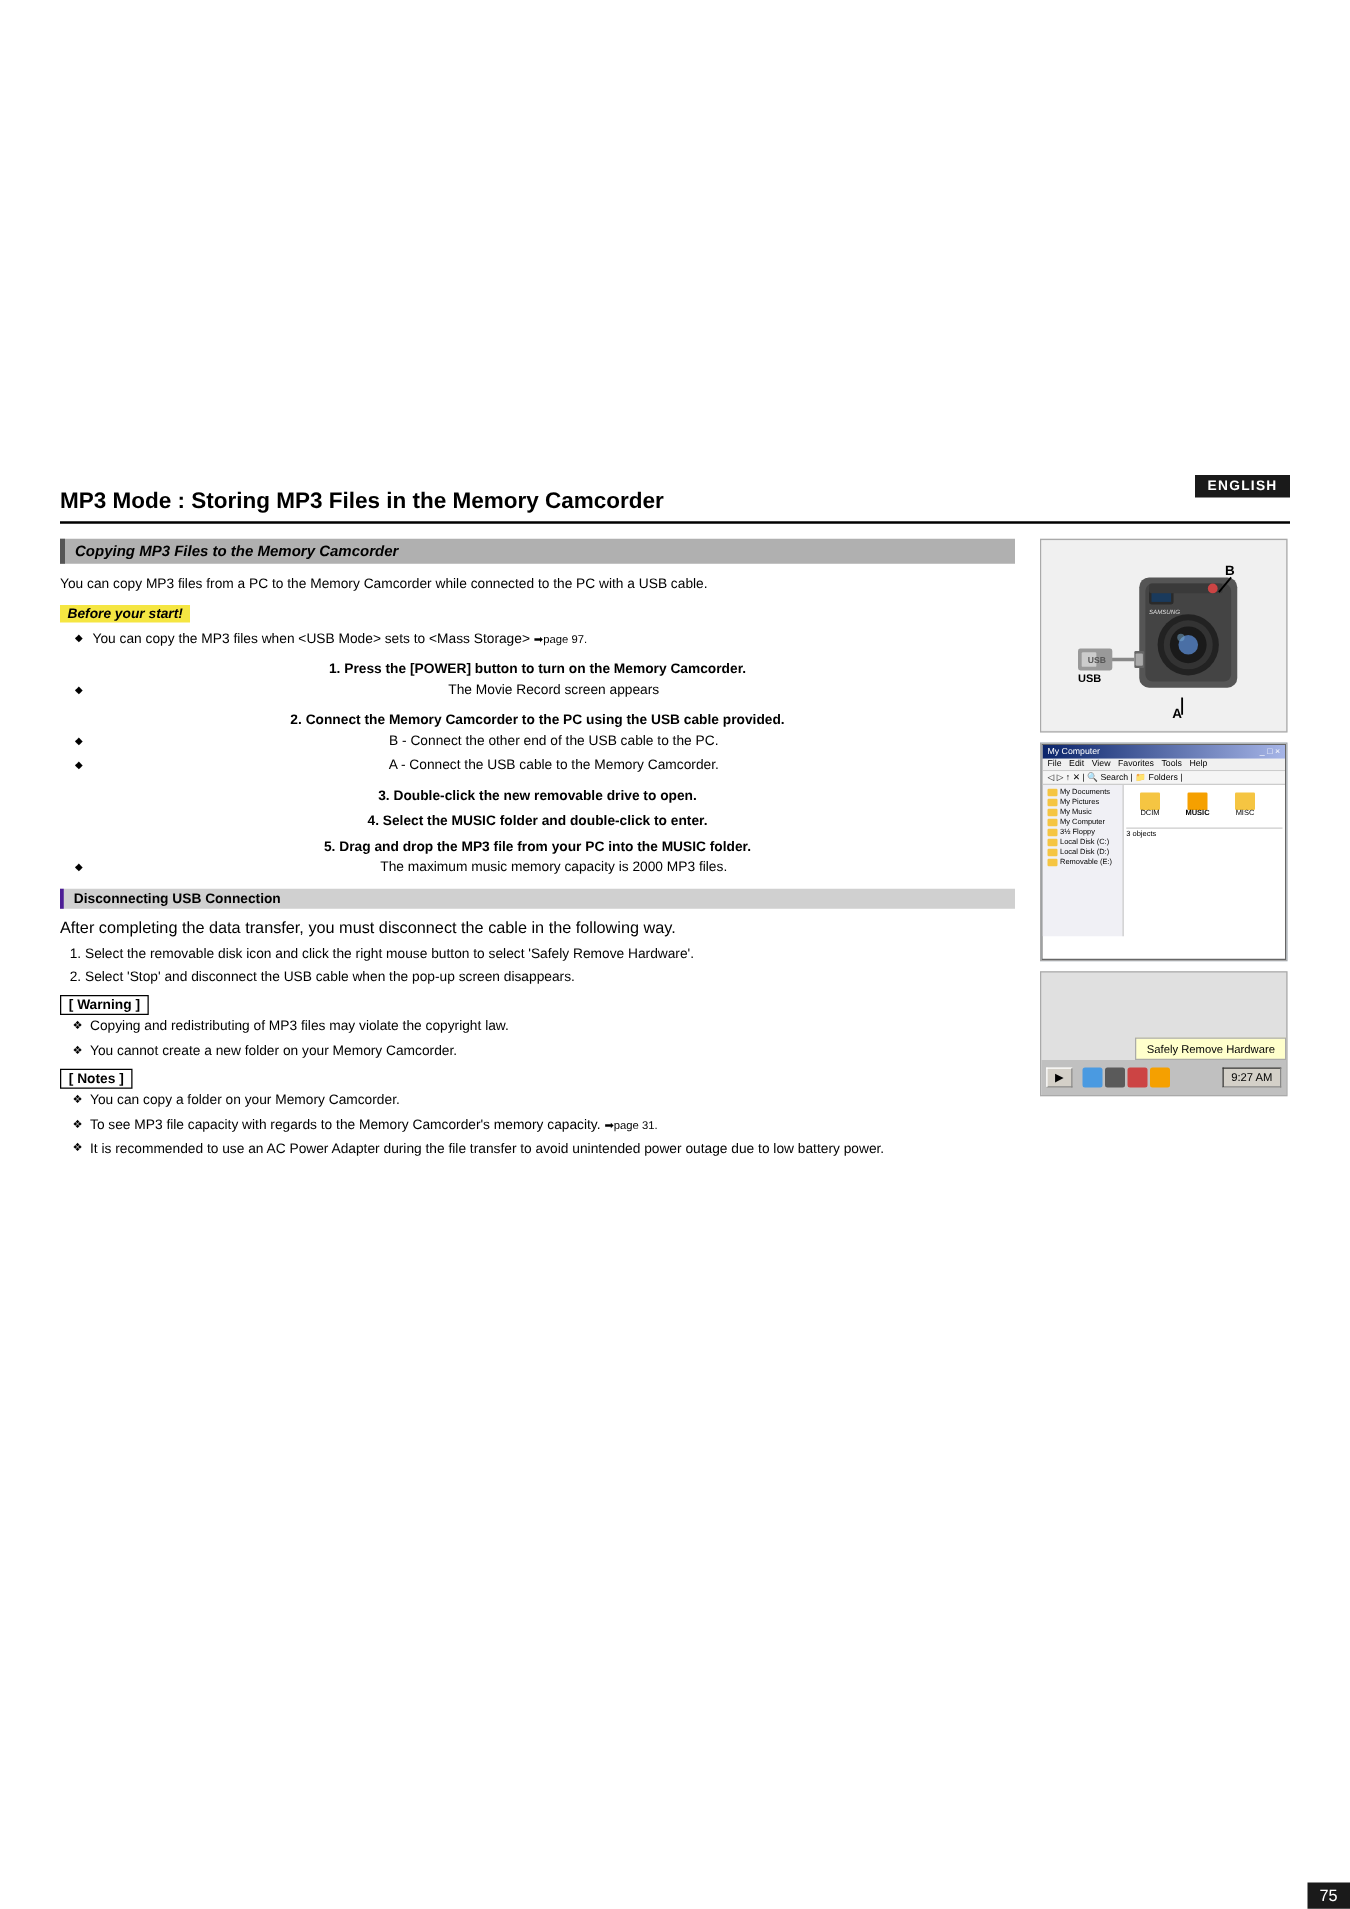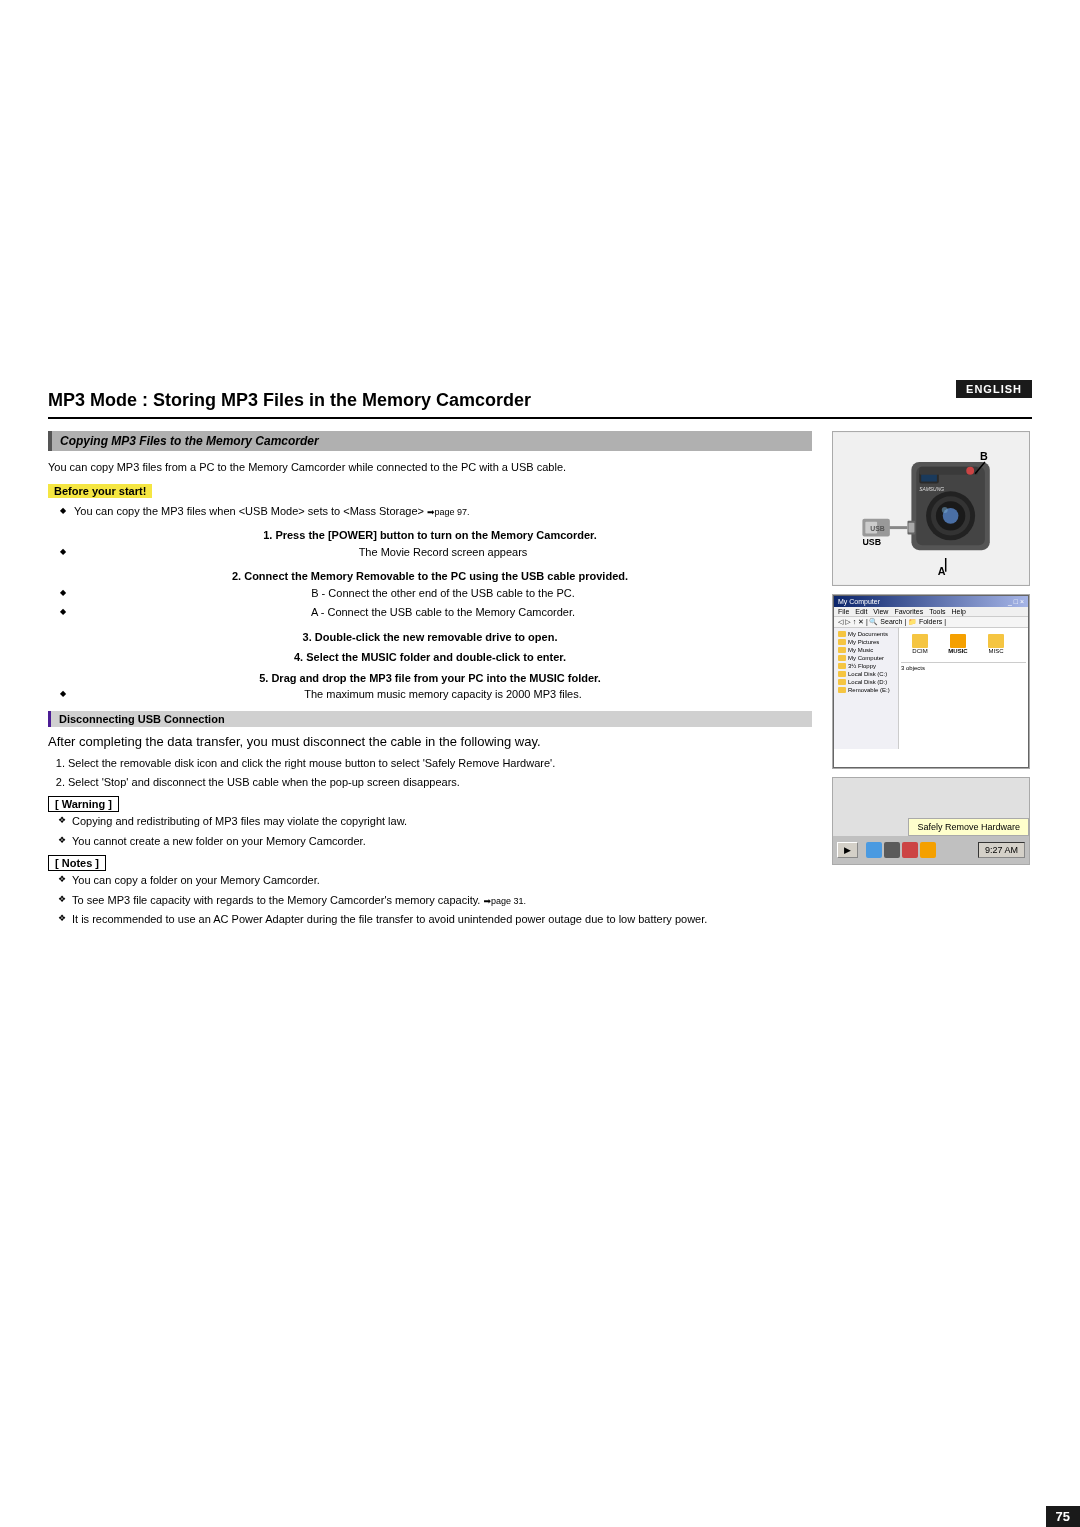--- a/index.html
+++ b/index.html
@@ -82,20 +82,21 @@
     .intro-text {
       font-size: 11px;
       margin-bottom: 8px;
       line-height: 1.5;
     }
 
     
     .before-start-label {
       background: #f5e642;
       font-weight: bold;
+      font-style: italic;
       font-size: 11px;
       padding: 1px 6px;
       display: inline-block;
       margin-bottom: 5px;
     }
 
     
     .diamond-list {
       list-style: none;
       padding-left: 12px;
@@ -218,40 +219,40 @@
     .image-box-top {
       height: 155px;
     }
 
     .image-box-mid {
       height: 175px;
       background: #d5e8f5;
     }
 
     .image-box-bot {
-      height: 88px;
+      height: 100px;
       background: #e0e0e0;
       position: relative;
     }
 
     
     .camera-img {
       width: 100%;
       height: 100%;
     }
 
     
     .page-num {
       position: absolute;
       bottom: 0;
       right: 0;
       background: #1a1a1a;
       color: #ffffff;
       font-size: 13px;
-      font-weight: bold;
+      font-weight: normal;
       padding: 3px 10px;
       min-width: 32px;
       text-align: center;
     }
 
     
     .taskbar-sim {
       display: flex;
       align-items: center;
       background: #c0c0c0;
@@ -389,21 +390,21 @@
 
         
         <ol class="numbered-steps">
           <li>
             <span>1.</span> <span>Press the [POWER] button to turn on the Memory Camcorder.</span>
             <ul class="diamond-list sub-list">
               <li>The Movie Record screen appears</li>
             </ul>
           </li>
           <li>
-            <span>2.</span> <span>Connect the Memory Removable to the PC using the USB cable provided.</span>
+            <span>2.</span> <span>Connect the Memory Camcorder to the PC using the USB cable provided.</span>
             <ul class="diamond-list sub-list">
               <li>B - Connect the other end of the USB cable to the PC.</li>
               <li>A - Connect the USB cable to the Memory Camcorder.</li>
             </ul>
           </li>
           <li>
             <span>3.</span> <span>Double-click the new removable drive to open.</span>
           </li>
           <li>
             <span>4.</span> <span>Select the MUSIC folder and double-click to enter.</span>

